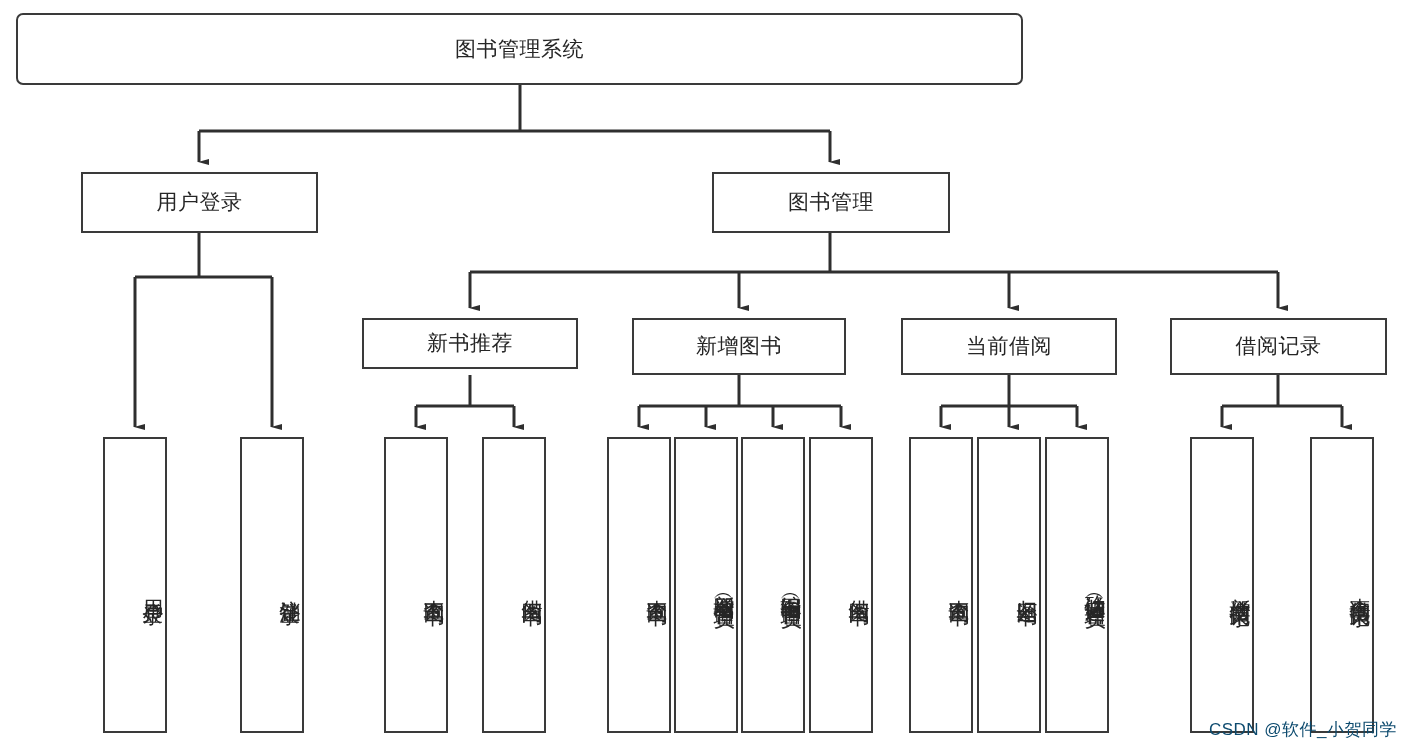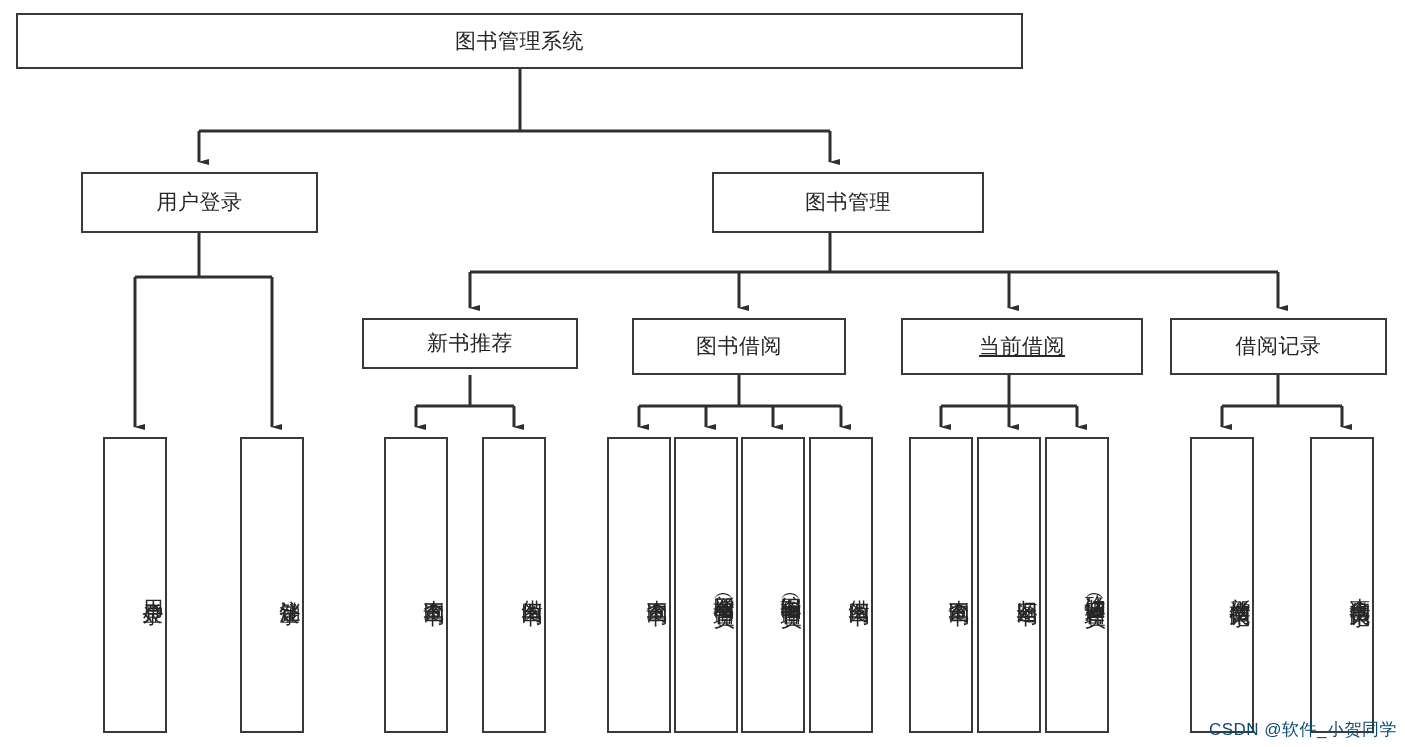--- a/index.html
+++ b/index.html
@@ -117,38 +117,38 @@
       <path d="M1009,406 L1009,427" marker-end="url(#arw)"></path>
       <path d="M1077,406 L1077,427" marker-end="url(#arw)"></path>
 
       <path d="M1278,375 L1278,406"></path>
       <path d="M1222,406 L1342,406"></path>
       <path d="M1222,406 L1222,427" marker-end="url(#arw)"></path>
       <path d="M1342,406 L1342,427" marker-end="url(#arw)"></path>
     </g>
   </svg>
 
-  <div class="node horiz" style="left:16px; top:13px; width:1007px; height:56px;">
+  <div class="node horiz" style="left:16px; top:13px; width:1007px; height:72px;border-radius:7px;">
     <span class="htext">图书管理系统</span>
   </div>
 
   <div class="node horiz" style="left:81px; top:172px; width:237px; height:61px;">
     <span class="htext">用户登录</span>
   </div>
-  <div class="node horiz" style="left:712px; top:172px; width:272px; height:61px;">
+  <div class="node horiz" style="left:712px; top:172px; width:238px; height:61px;">
     <span class="htext">图书管理</span>
   </div>
 
   <div class="node horiz" style="left:362px; top:318px; width:216px; height:51px;">
     <span class="htext">新书推荐</span>
   </div>
   <div class="node horiz" style="left:632px; top:318px; width:214px; height:57px;">
-    <span class="htext">图书借阅</span>
+    <span class="htext">新增图书</span>
   </div>
-  <div class="node horiz" style="left:901px; top:318px; width:242px; height:57px;text-decoration:underline;">
+  <div class="node horiz" style="left:901px; top:318px; width:216px; height:57px;">
     <span class="htext">当前借阅</span>
   </div>
   <div class="node horiz" style="left:1170px; top:318px; width:217px; height:57px;">
     <span class="htext">借阅记录</span>
   </div>
 
   <div class="node vert" style="left:103px; top:437px; width:64px; height:296px;">
     <span class="vtext">用户登录</span>
   </div>
   <div class="node vert" style="left:240px; top:437px; width:64px; height:296px;">

